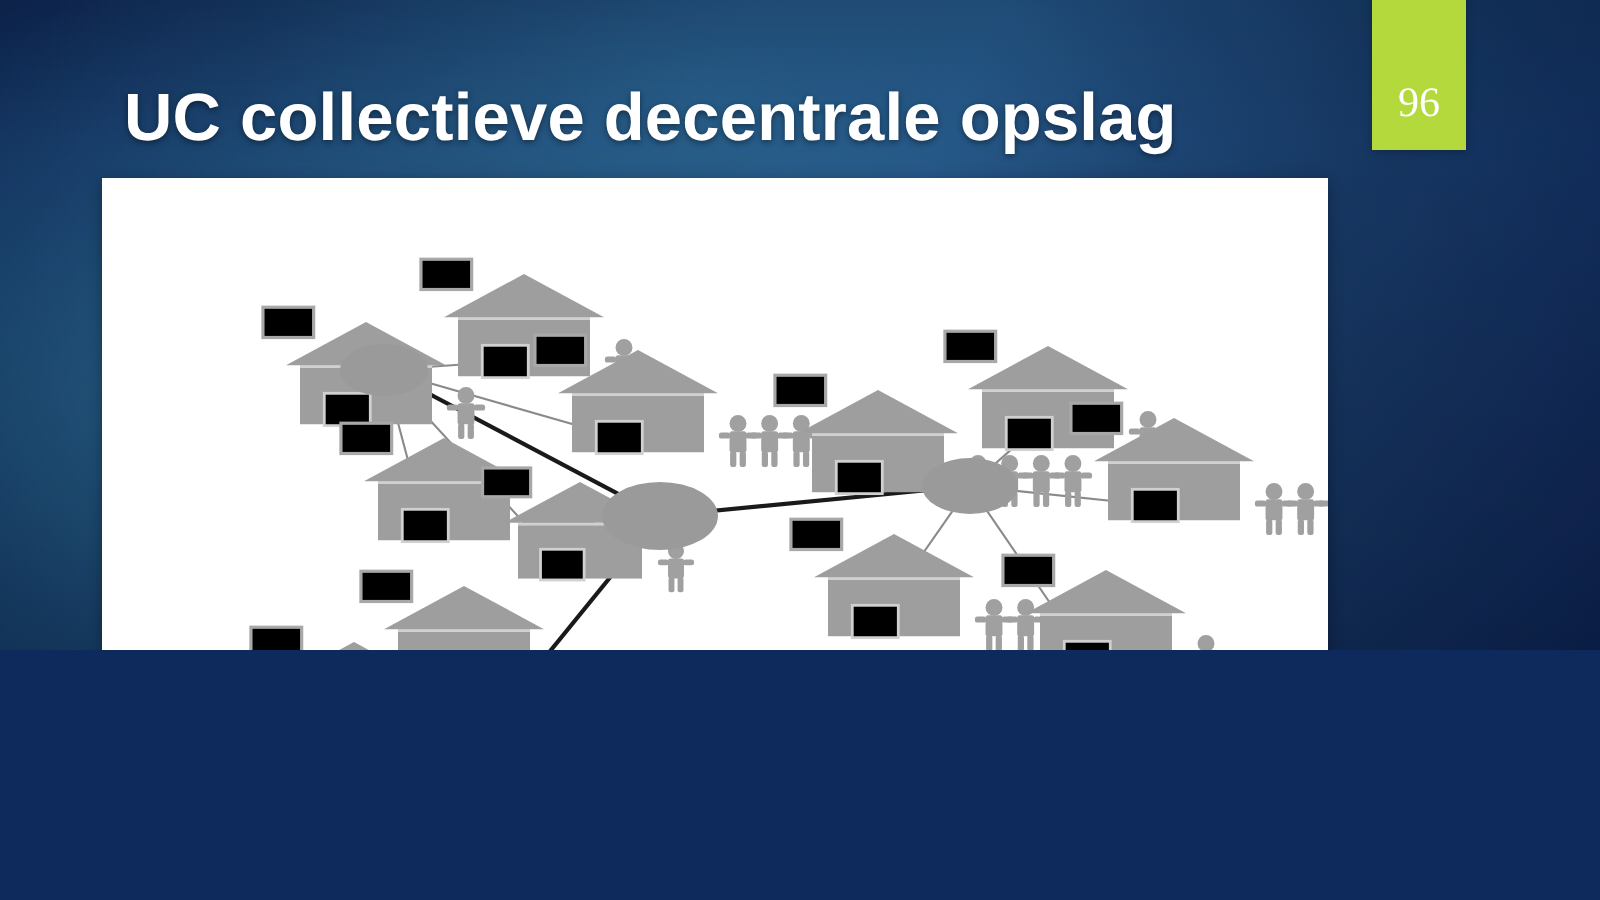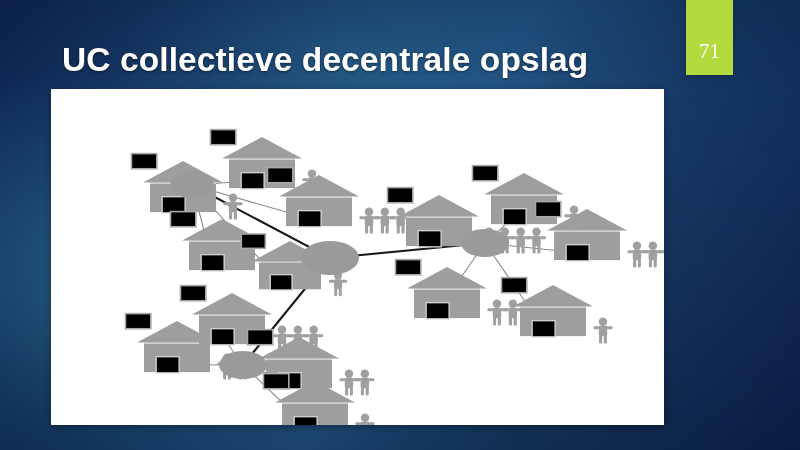--- a/index.html
+++ b/index.html
@@ -2,21 +2,21 @@
 <html><head>
 <meta charset="utf-8">
 <style>
   html,body{margin:0;padding:0;}
   body{
     width:800px;height:450px;overflow:hidden;
     font-family:"Liberation Sans",sans-serif;
     background:#0e2a5c;
   }
   #slide{
-    position:relative;width:800px;height:450px;overflow:hidden;
+    position:relative;width:800px;height:325px;overflow:hidden;
     background:
       radial-gradient(ellipse 520px 300px at 20% 62%, rgba(52,134,170,.62) 0%, rgba(40,110,150,.30) 42%, rgba(20,60,110,0) 72%),
       radial-gradient(ellipse 420px 240px at 44% 14%, rgba(40,112,156,.48) 0%, rgba(25,72,120,.16) 55%, rgba(14,42,92,0) 80%),
       linear-gradient(118deg,#0c2551 0%,#123462 30%,#1b4a7d 52%,#113460 72%,#0b2150 100%);
   }
   #slide::after{
     content:"";position:absolute;inset:0;pointer-events:none;
     background:radial-gradient(ellipse 900px 520px at 52% 48%, rgba(255,255,255,.05) 0%, rgba(0,0,0,0) 60%),
                linear-gradient(180deg, rgba(0,0,0,.10) 0%, rgba(0,0,0,0) 22%, rgba(0,0,0,.16) 100%);
   }
@@ -45,21 +45,21 @@
   #panel svg{display:block;width:613px;height:336px;}
 </style>
 </head>
 <body>
 
 <div id="slide">
 
   <div id="title">UC collectieve decentrale opslag</div>
 
   <div id="badge">
-    <div id="badge-num">71</div>
+    <div id="badge-num">96</div>
   </div>
 
   <div id="panel">
     <svg id="net" viewBox="0 0 613 336" xmlns="http://www.w3.org/2000/svg">
       <defs>
         <marker id="arw" viewBox="0 0 10 10" refX="9" refY="5" markerWidth="6" markerHeight="6" orient="auto-start-reverse">
           <path d="M0,1 L10,5 L0,9 z" fill="#8a8a8a"></path>
         </marker>
       </defs>
       <g id="layer-trunks">

